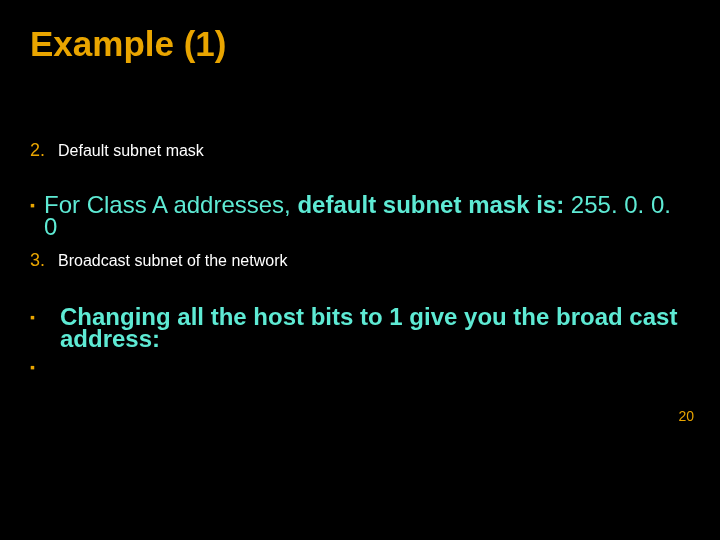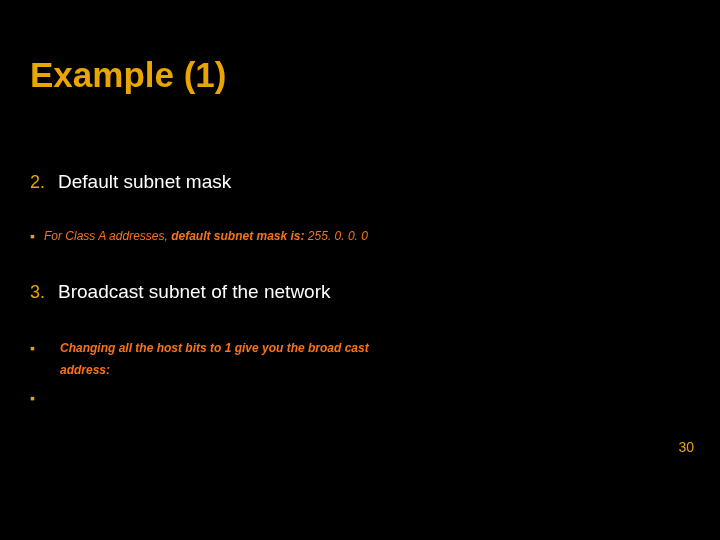--- a/index.html
+++ b/index.html
@@ -10,21 +10,20 @@
     background: #000;
     font-family: Arial, "Helvetica Neue", Helvetica, sans-serif;
     overflow: hidden;
     position: relative;
   }
   .slide {
     width: 720px;
     height: 440px;
     position: relative;
     box-sizing: border-box;
-    margin-top: 31px;
   }
   .title {
     color: #e9a500; 
     font-weight: bold;
     font-size: 35px;
     position: absolute;
     top: 24px;
     left: 30px;
   }
   .line {
@@ -38,43 +37,42 @@
     align-items: baseline;
   }
   .num-marker {
     color: #e9a500;
     font-size: 18px;
     width: 28px;
     flex: 0 0 28px;
   }
   .num-text {
     color: #fff;
-    font-size: 19px;
+    font-size: 16px;
   }
   .bullet-item {
     display: flex;
     align-items: flex-start;
   }
   .bullet-marker {
     color: #e9a500;
     font-size: 14px;
     line-height: 22px;
     width: 14px;
     flex: 0 0 14px;
     font-weight: bold;
   }
   .bullet-marker-wide {
     width: 30px;
     flex: 0 0 30px;
   }
   .bullet-text {
-    color: #f97316;
-    font-size: 12px;
+    color: #5eead4;
+    font-size: 24px;
     line-height: 22px;
-    font-style: italic;
   }
   .bold {
     font-weight: bold;
   }
   .page-num {
     position: absolute;
     bottom: 16px;
     right: 26px;
     color: #e9a500;
     font-size: 14px;
@@ -109,15 +107,15 @@
     <span class="bullet-text bold">
       <span>Changing all the host bits to 1 give you the broad cast</span><br>
       <span>address:</span>
     </span>
   </div>
 
   <div class="line bullet-item" style="top:356px; left:30px;">
     <span class="bullet-marker bullet-marker-wide">▪</span>
   </div>
 
-  <div class="page-num">30</div>
+  <div class="page-num">20</div>
 
 </div>
 
 </body></html>

